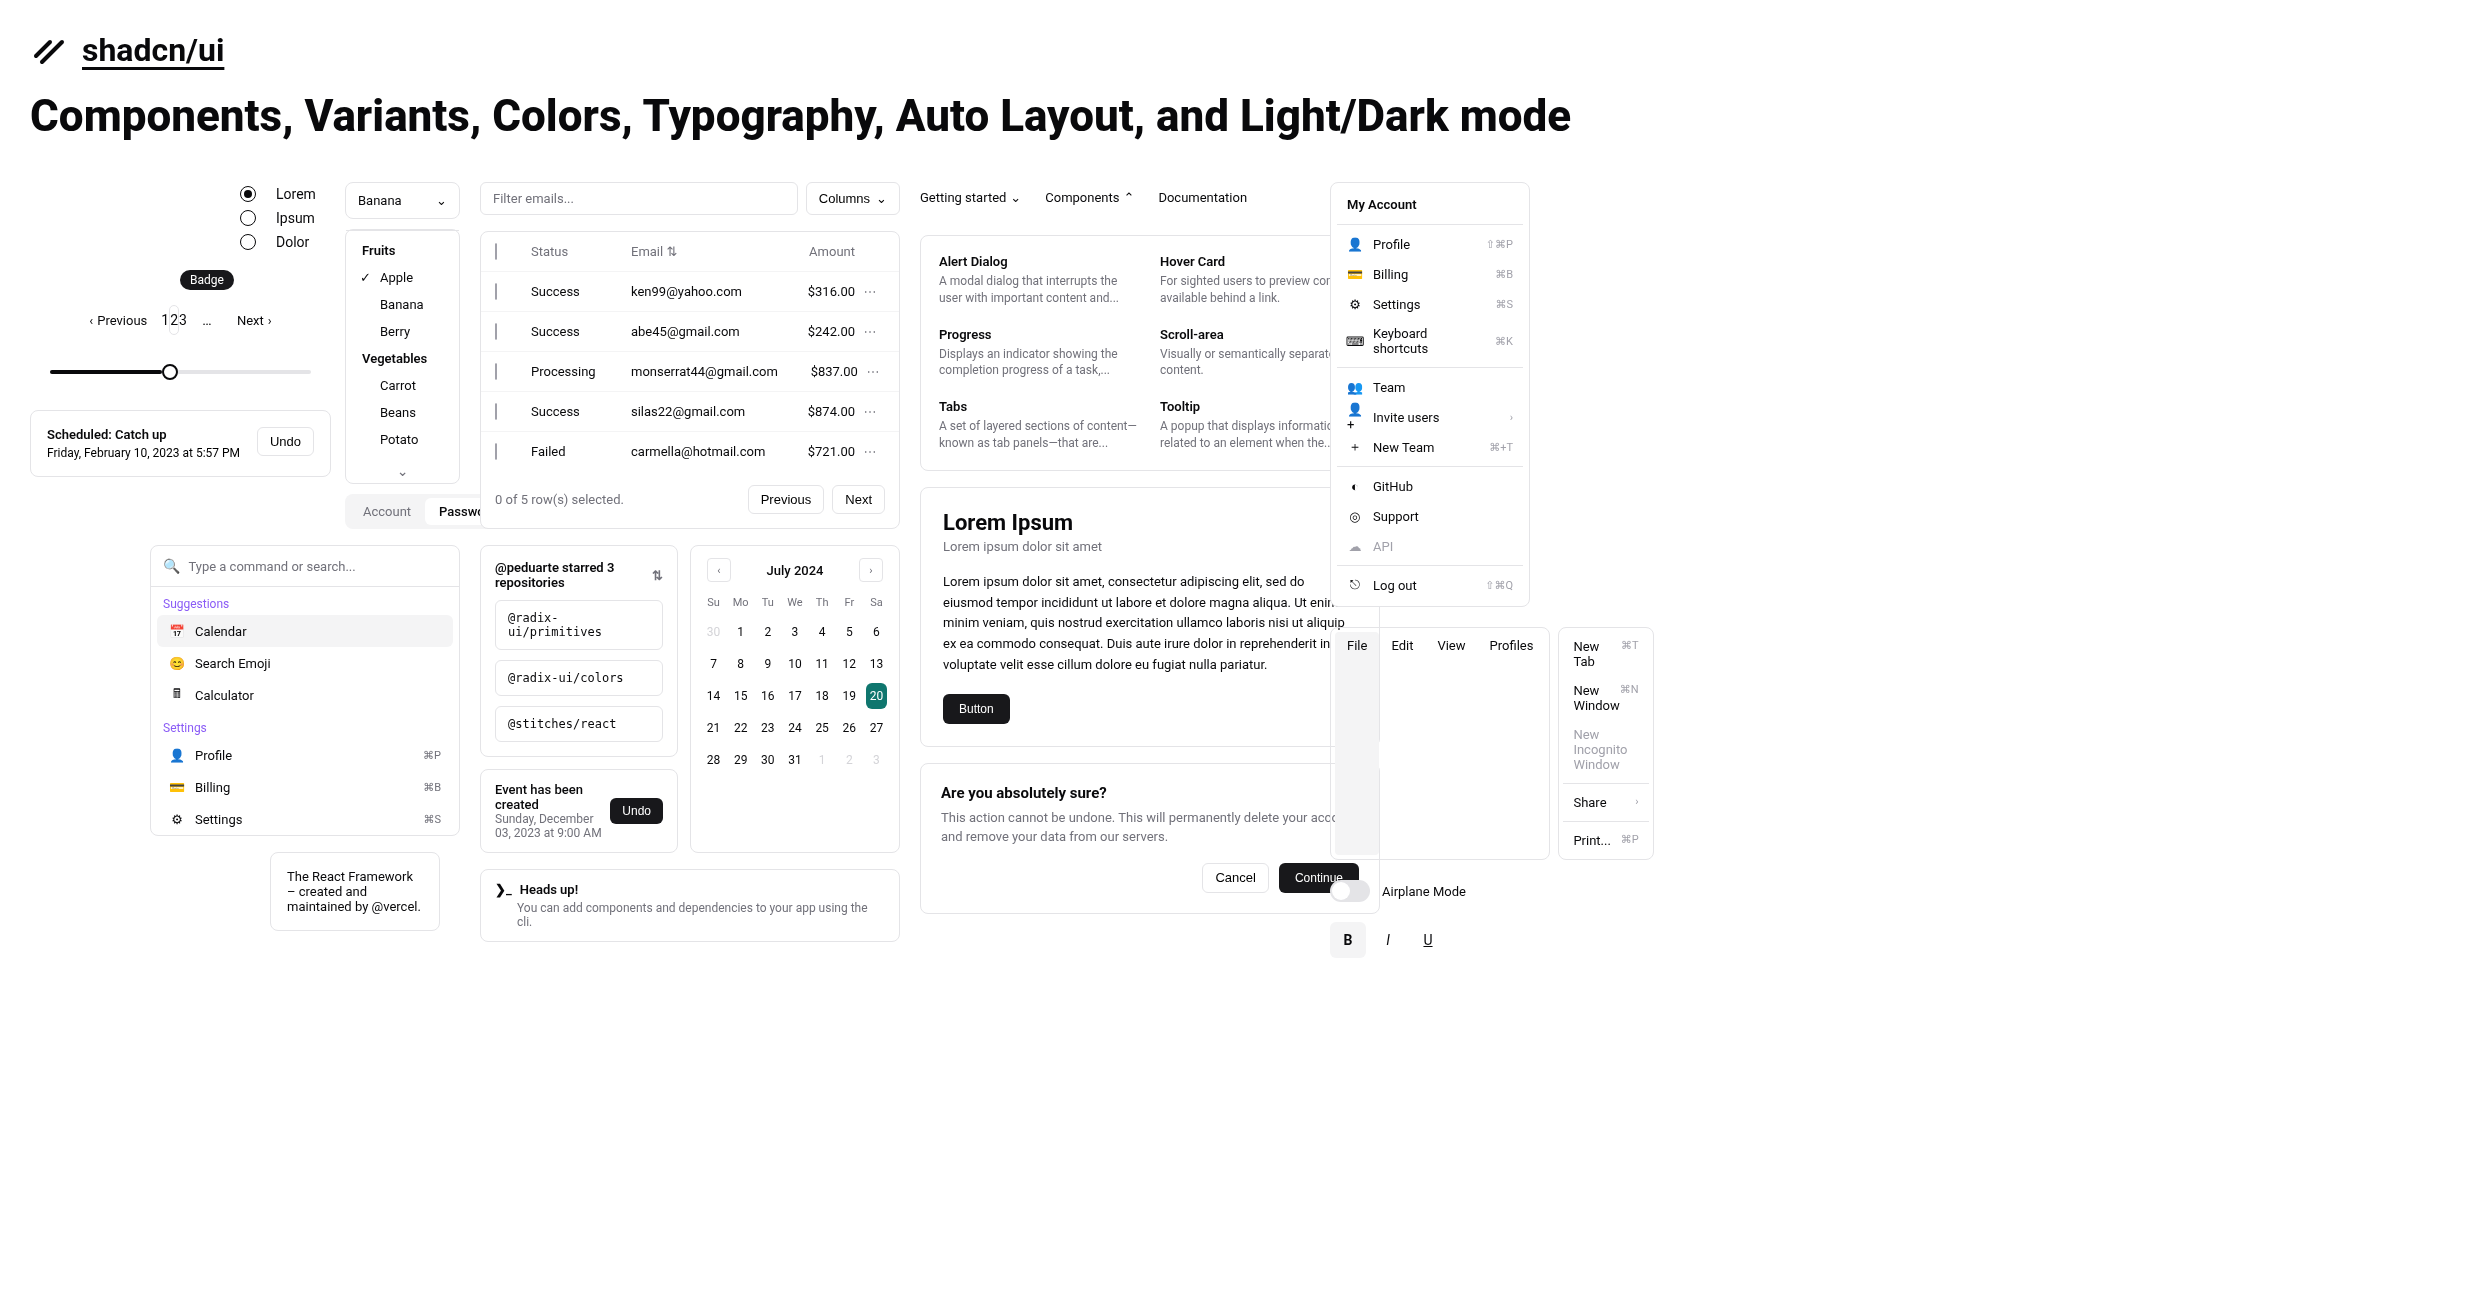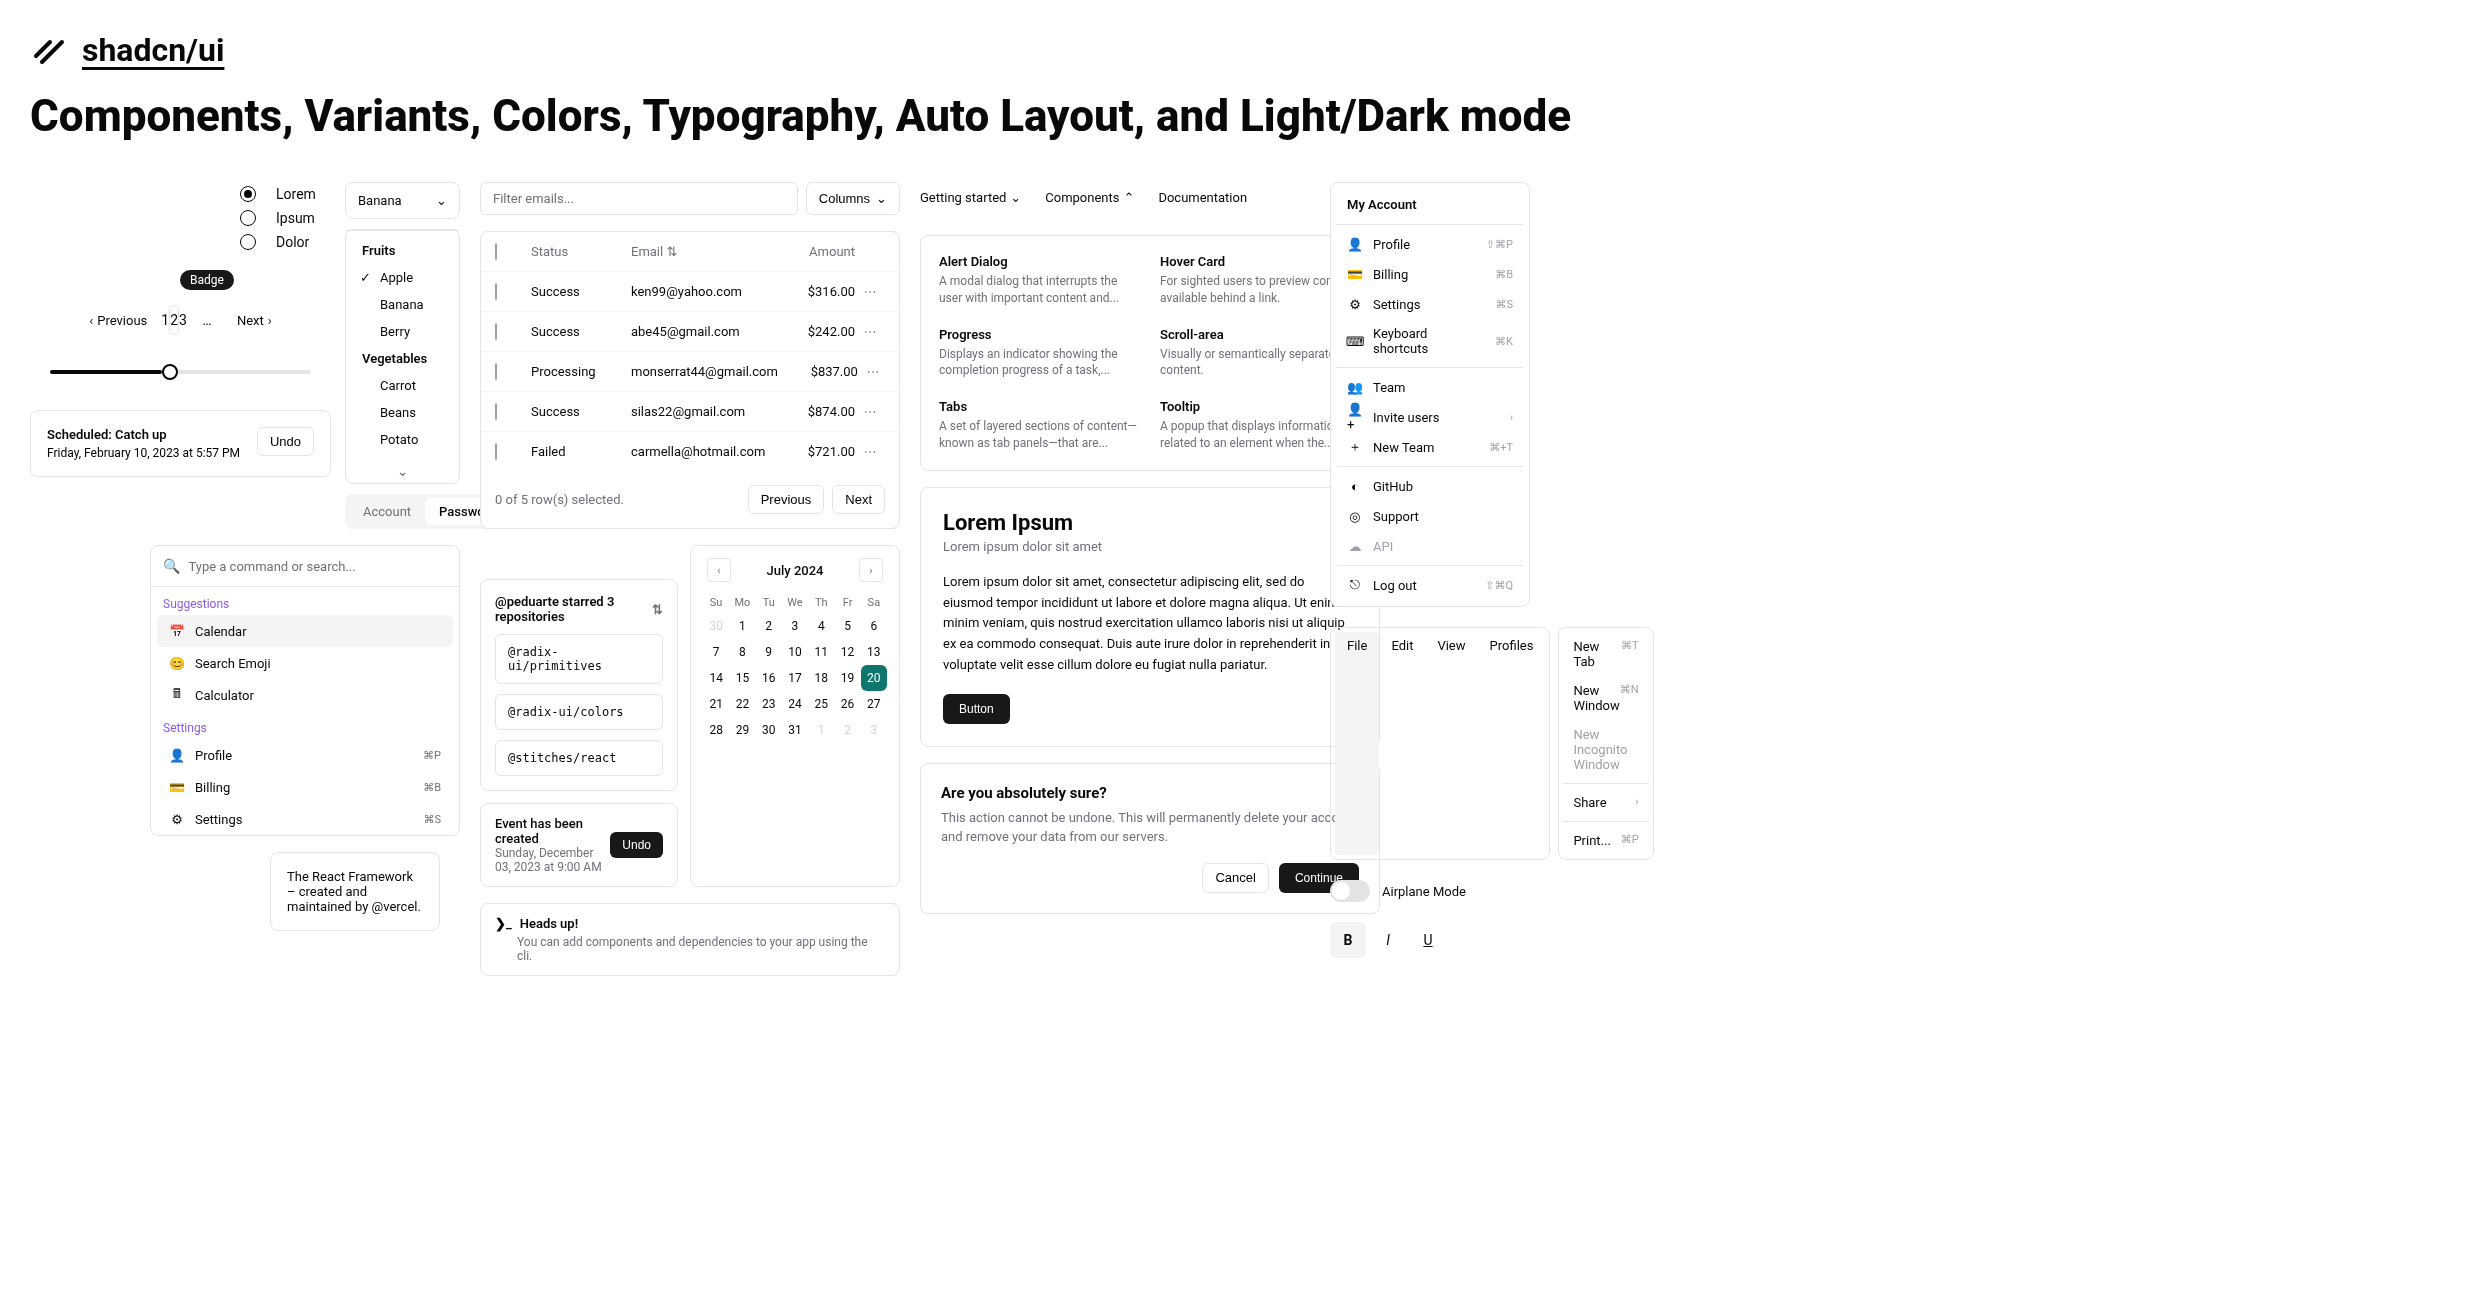--- a/index.html
+++ b/index.html
@@ -73,25 +73,25 @@
 .mini-toast-t { font-size: 13px; font-weight: 500; }
 .mini-toast-s { font-size: 12px; color: #71717a; }
 .btn-dark { background: #18181b; color: #fff; border: none; padding: 6px 12px; border-radius: 6px; cursor: pointer; font-size: 12px; }
 
 .alert { padding: 12px 14px; }
 .alert-t { font-weight: 600; font-size: 13px; display: flex; align-items: center; gap: 8px; }
 .alert-d { font-size: 12px; color: #71717a; margin-top: 4px; margin-left: 22px; }
 
 
 .cal-wrap { display: flex; gap: 12px; }
-.cal-col2 { flex: 1; margin-top: 34px; }
+.cal-col2 { flex: 1; }
 .calendar { padding: 12px; }
 .cal-head { display: flex; justify-content: space-between; align-items: center; padding: 0 4px 10px; }
 .cal-nav { width: 24px; height: 24px; border: 1px solid #e4e4e7; border-radius: 4px; display: flex; align-items: center; justify-content: center; cursor: pointer; color: #71717a; font-size: 11px; }
-.cal-grid { display: grid; grid-template-columns: repeat(7, 1fr); gap: 0; text-align: center; }
+.cal-grid { display: grid; grid-template-columns: repeat(7, 1fr); gap: 6px; text-align: center; }
 .cal-dow { font-size: 11px; color: #71717a; padding: 4px 0; }
 .cal-day { font-size: 12px; padding: 6px 0; cursor: pointer; border-radius: 6px; }
 .cal-day.out { color: #d4d4d8; }
 .cal-day.today { background: #0f766e; color: #fff; }
 
 
 .nav-row { display: flex; gap: 24px; padding: 8px 0 14px; font-size: 13px; }
 .nav-item { cursor: pointer; display: flex; align-items: center; gap: 4px; }
 .mega { padding: 18px; display: grid; grid-template-columns: 1fr 1fr; gap: 20px; }
 .mega-item-t { font-weight: 600; font-size: 13px; }

